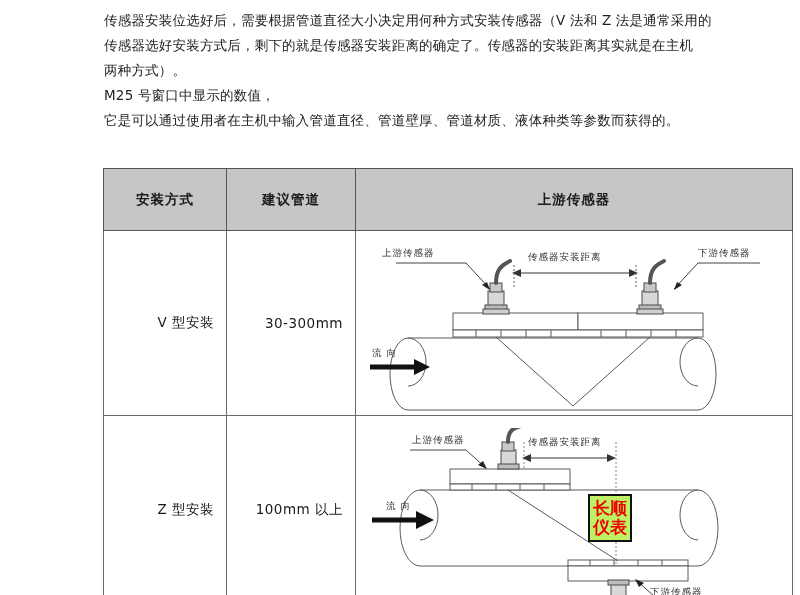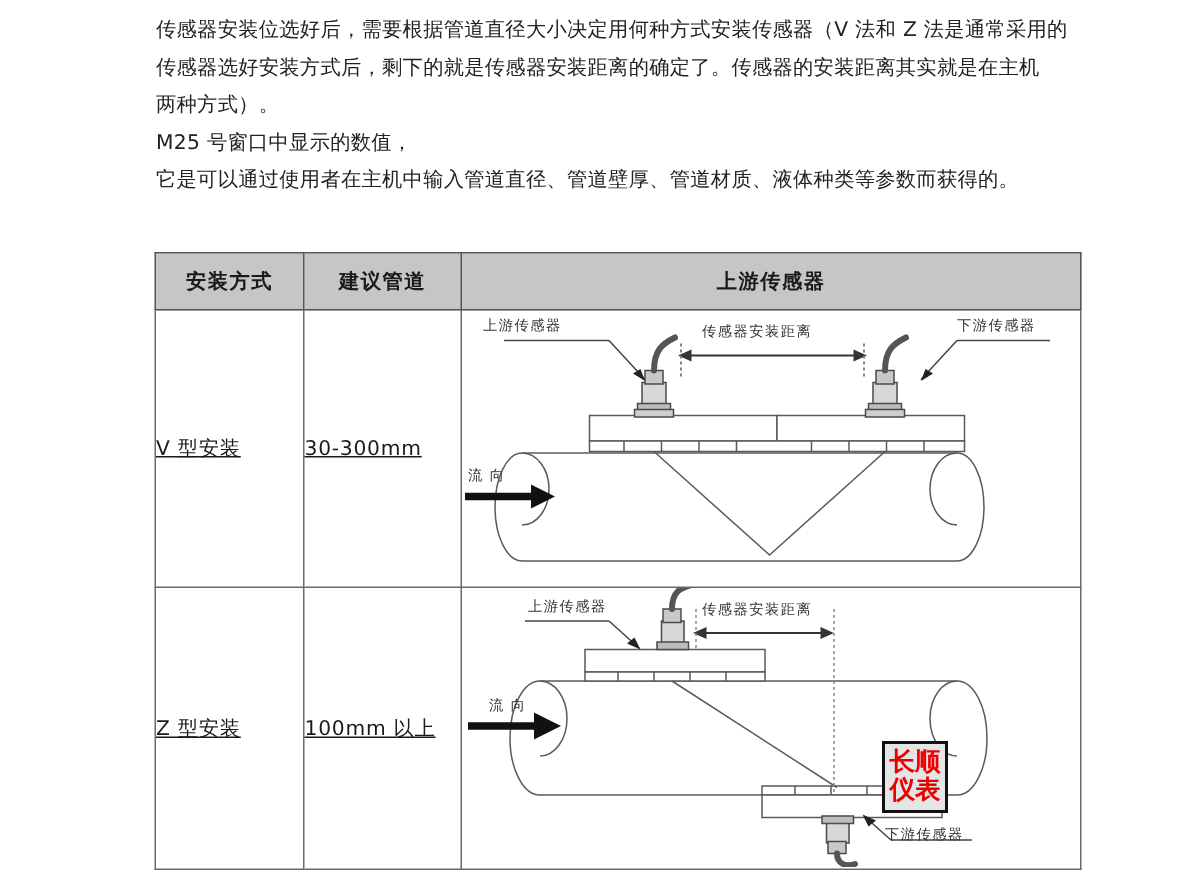--- a/index.html
+++ b/index.html
@@ -35,45 +35,44 @@
     position: absolute;
     left: 103px;
     top: 168px;
     width: 614px;
     height: 410px;
     border-collapse: collapse;
     table-layout: fixed;
   }
   #spec-table td, #spec-table th {
     border: 1px solid #6b6b6b;
-    padding: 0;
+    padding: 12px;
     margin: 0;
   }
   #spec-table thead th {
     background: #c6c6c6;
     height: 37px;
     font-size: 13.5px;
     font-weight: bold;
     color: #1a1a1a;
     text-align: center;
     vertical-align: middle;
     letter-spacing: 1px;
     border: 1px solid #555555;
   }
   .col-method { width: 98px; }
   .col-pipe   { width: 104px; }
   .col-view   { width: 412px; }
 
   .cell-label {
-    text-align: left;
+    text-align: right;
     vertical-align: middle;
     font-size: 13.5px;
     color: #1a1a1a;
     letter-spacing: 0.5px;
-    text-decoration: underline;
   }
   .row-v { height: 185px; }
   .row-z { height: 188px; }
 
   .diagram-cell {
     position: relative;
     vertical-align: top;
   }
   .diagram-wrap {
     position: relative;
@@ -87,21 +86,21 @@
     top: 0;
   }
 
   
   #watermark {
     position: absolute;
     left: 588px;
     top: 494px;
     width: 44px;
     height: 48px;
-    background: #e5e5e5;
+    background: #bef264;
     border: 2px solid #111111;
     box-sizing: border-box;
     display: flex;
     flex-direction: column;
     align-items: center;
     justify-content: center;
     z-index: 40;
   }
   #watermark span {
     color: #ee0000;

